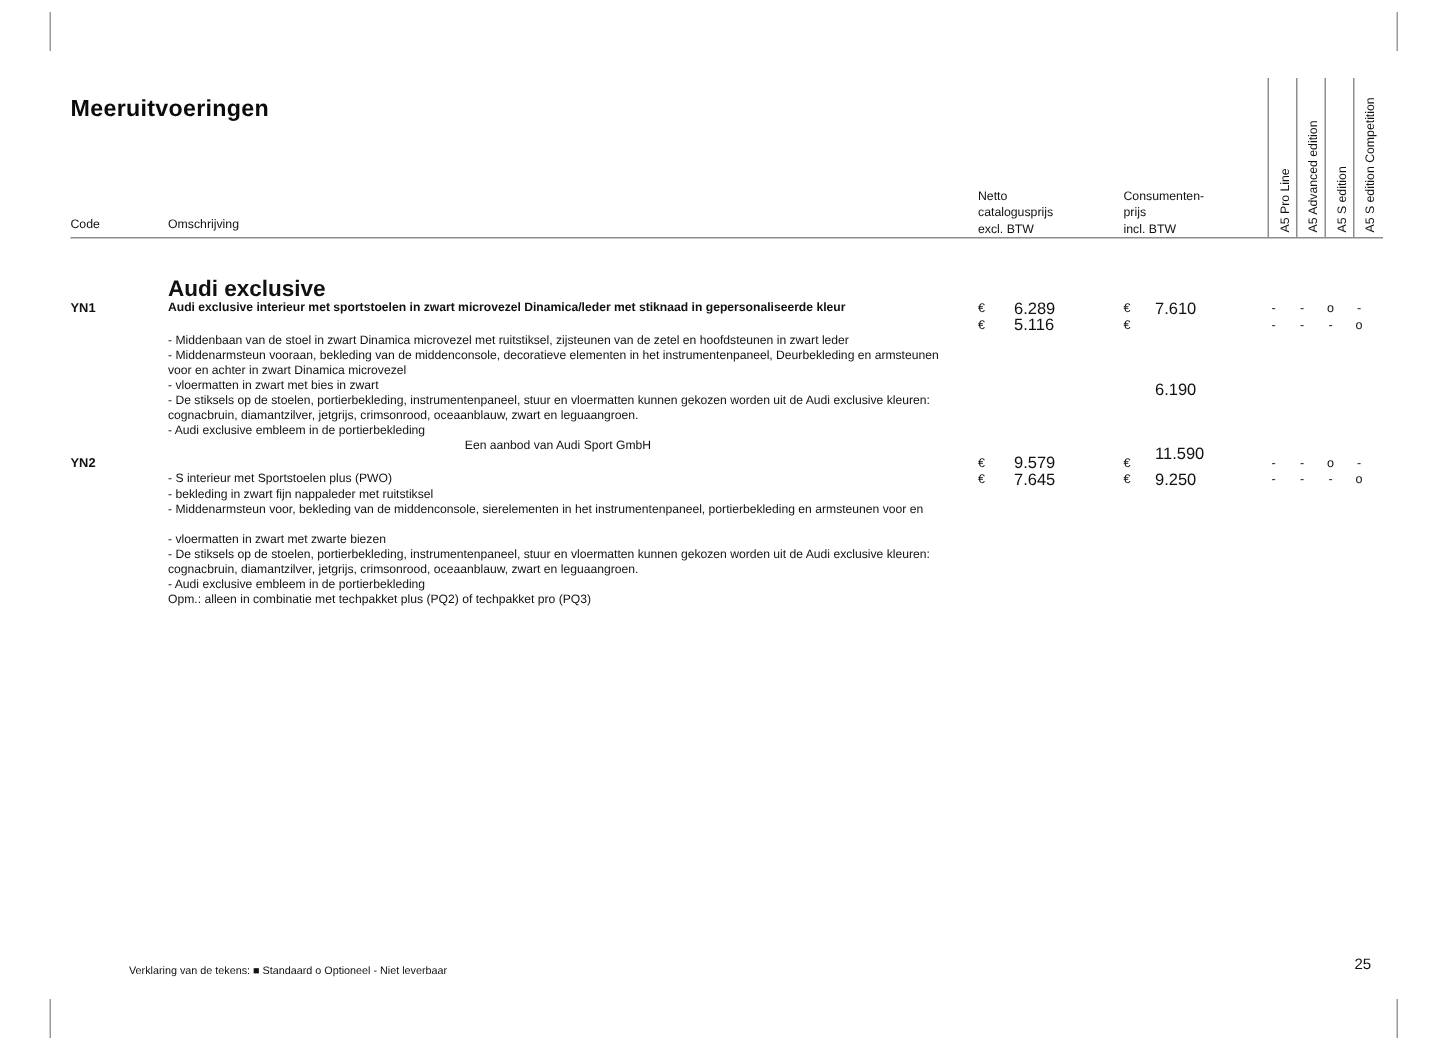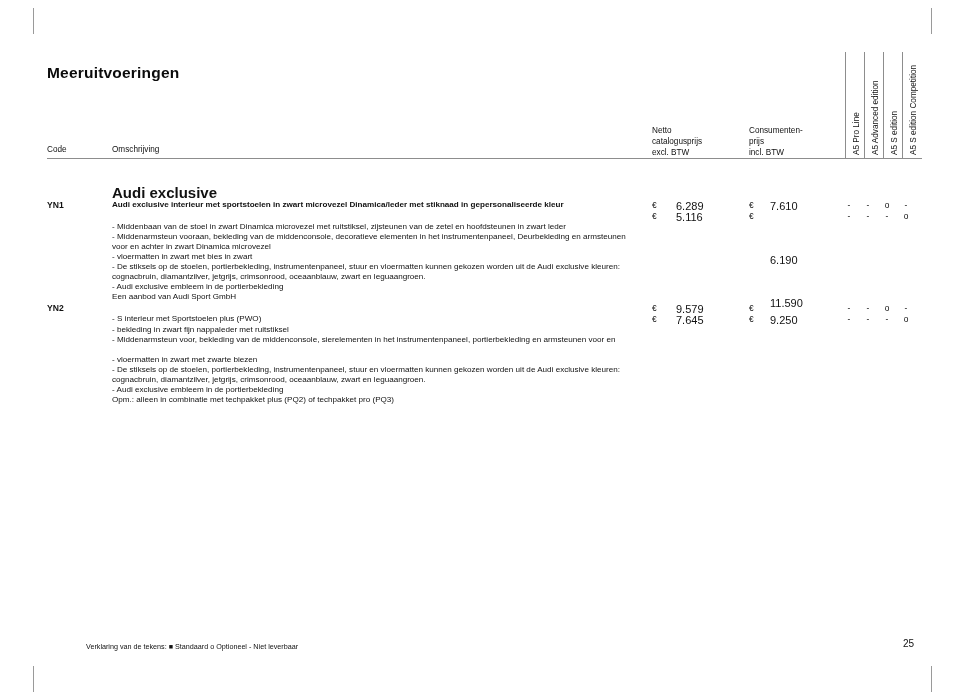--- a/index.html
+++ b/index.html
@@ -206,21 +206,21 @@
   <div class="mark m3" style="top:211px;">-</div>
   <div class="mark m4" style="top:211px;">o</div>
 
   <div class="desc" style="top:222px;">- Middenbaan van de stoel in zwart Dinamica microvezel met ruitstiksel, zijsteunen van de zetel en hoofdsteunen in zwart leder</div>
   <div class="desc" style="top:232px;">- Middenarmsteun vooraan, bekleding van de middenconsole, decoratieve elementen in het instrumentenpaneel, Deurbekleding en armsteunen</div>
   <div class="desc" style="top:242px;">voor en achter in zwart Dinamica microvezel</div>
   <div class="desc" style="top:252px;">- vloermatten in zwart met bies in zwart</div>
   <div class="desc" style="top:262px;">- De stiksels op de stoelen, portierbekleding, instrumentenpaneel, stuur en vloermatten kunnen gekozen worden uit de Audi exclusive kleuren:</div>
   <div class="desc" style="top:272px;">cognacbruin, diamantzilver, jetgrijs, crimsonrood, oceaanblauw, zwart en leguaangroen.</div>
   <div class="desc" style="top:282px;">- Audi exclusive embleem in de portierbekleding</div>
-  <div class="desc" style="top:292px;">Een aanbod van Audi Sport GmbH</div>
+  <div class="desc" style="top:292px;text-align:center;">Een aanbod van Audi Sport GmbH</div>
 
   <div class="code" style="top:303px;">YN2</div>
   <div class="eur eur-netto" style="top:303px;">€</div>
   <div class="price price-netto" style="top:303px;">9.579</div>
   <div class="eur eur-cons" style="top:303px;">€</div>
   <div class="price price-cons" style="top:297px;">11.590</div>
   <div class="mark m1" style="top:303px;">-</div>
   <div class="mark m2" style="top:303px;">-</div>
   <div class="mark m3" style="top:303px;">o</div>
   <div class="mark m4" style="top:303px;">-</div>

